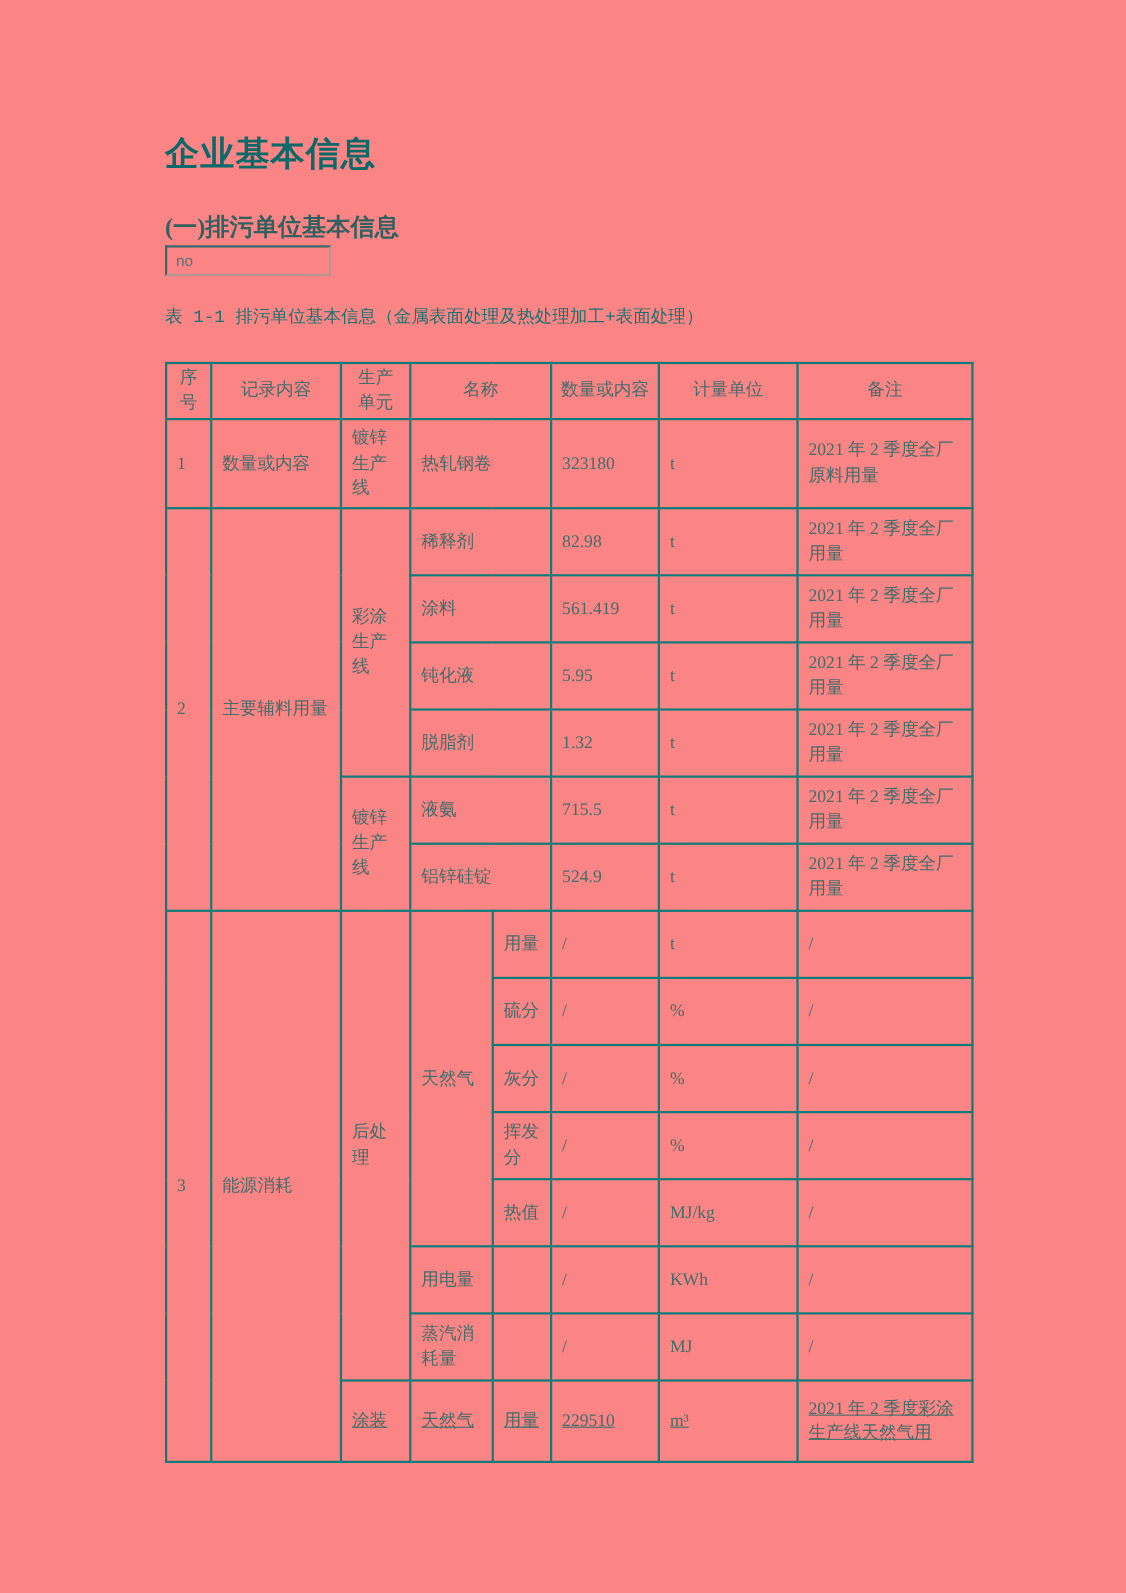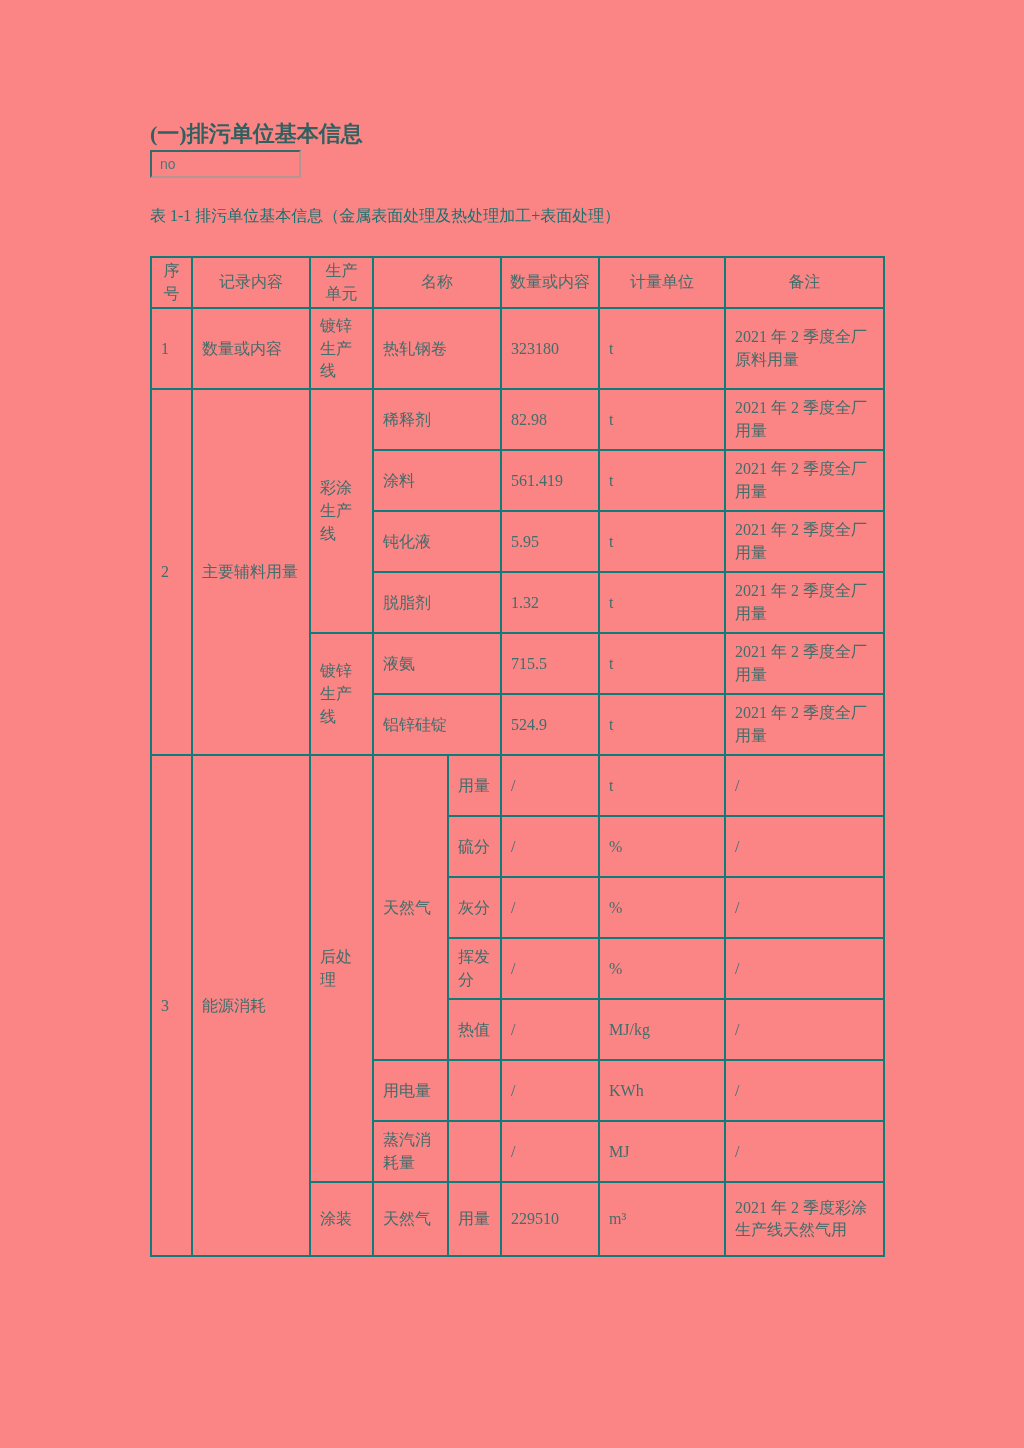--- a/index.html
+++ b/index.html
@@ -20,45 +20,46 @@
   }
   .no-input{
     display:block;box-sizing:border-box;width:151px;height:28px;
     background:transparent;
     border-top:2px solid #356a6a;border-left:2px solid #356a6a;
     border-bottom:2px solid #b39595;border-right:2px solid #b39595;
     color:#537474;font-size:14px;padding:2px 8px;
     font-family:"Liberation Sans","DejaVu Sans",sans-serif;outline:none;
   }
   .caption{
-    margin-top:27px;font-size:16px;line-height:22px;color:#1a7170;
+    margin-top:27px;font-size:16px;line-height:22px;color:#1a7170;font-family:Liberation Mono, monospace;
   }
   table.main{
     margin-top:29px;border-collapse:collapse;table-layout:fixed;width:733px;
   }
   table.main th,table.main td{
     border:2px solid #0f7b7b;vertical-align:middle;
     font-size:16px;line-height:1.42;font-weight:normal;
     color:#426d6b;word-break:break-word;
   }
   table.main th{text-align:center;padding:2px 8px;}
   table.main td{text-align:left;padding:2px 6px 2px 9px;}
   td.c-seq{text-align:center;padding:2px 2px;}
   td.c-content{padding-right:14px;}
   td.c-remark{padding-right:18px;margin-top:40px;}
   tr.r-h{height:42px;}
   tr.r-tall{height:81px;}
   tr.std{height:61px;}
-  tr.last{height:74px;}
+  tr.last{height:74px;text-decoration:underline;}
 </style>
 </head>
 <body>
 
 <div class="content">
 
+  <h1 class="title">企业基本信息</h1>
 
   <h2 class="subtitle">(一)排污单位基本信息</h2>
 
   <input class="no-input" type="text" value="no" style="">
 
   <div class="caption">表 1-1 排污单位基本信息（金属表面处理及热处理加工+表面处理）</div>
 
   <table class="main">
     <colgroup>
       <col style="width:41px">

